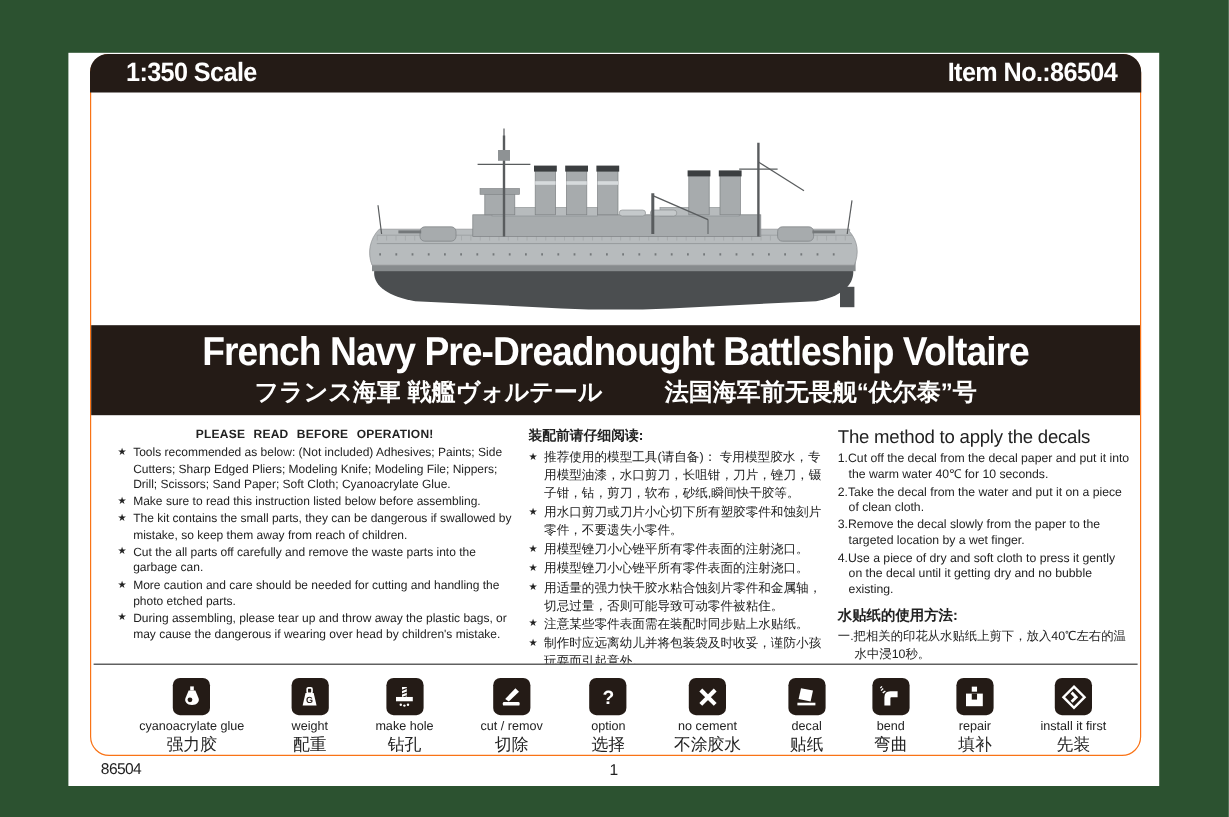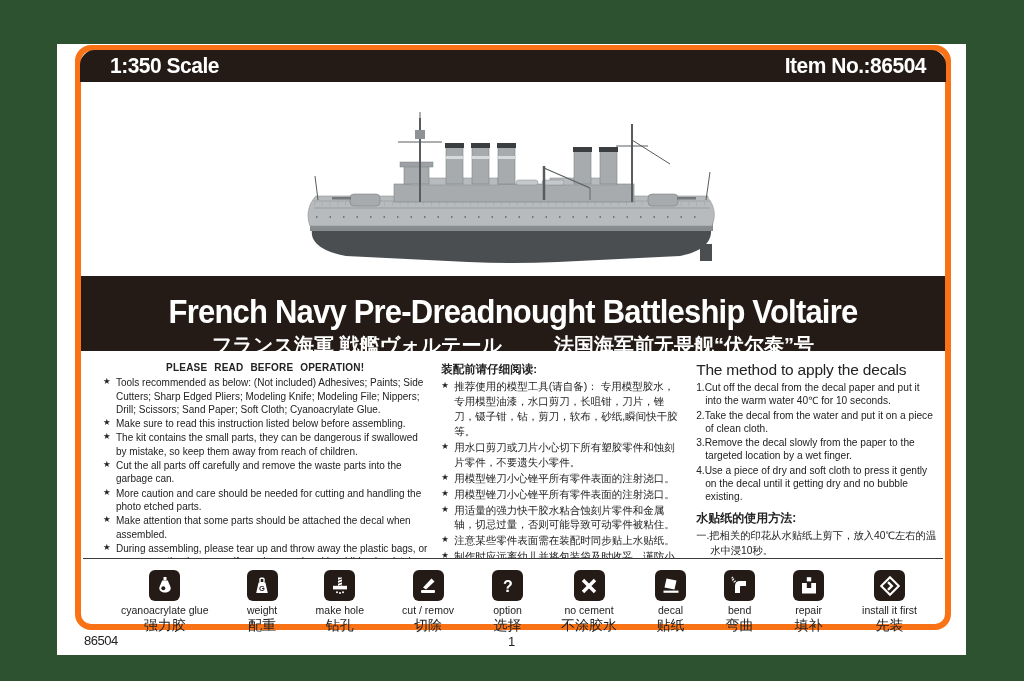--- a/index.html
+++ b/index.html
@@ -1,26 +1,26 @@
 <!DOCTYPE html>
 <html><head>
 <meta charset="utf-8">
 <style>
   html,body{margin:0;padding:0;}
   body{width:1024px;height:681px;background:#2c5230;position:relative;overflow:hidden;
        font-family:"Liberation Sans",sans-serif;color:#222;}
   .page{position:absolute;left:57px;top:44px;width:909px;height:611px;background:#ffffff;}
-  .main-box{position:absolute;left:18px;top:1px;width:876px;height:585px;border:6px solid #f97316;
+  .main-box{position:absolute;left:18px;top:1px;width:876px;height:585px;border:1px solid #f97316;
             border-radius:16px;box-sizing:border-box;background:#fff;}
   .header-bar{height:32px;background:#241b16;border-radius:15px 15px 0 0;margin:-1px -1px 0 -1px;
               display:flex;justify-content:space-between;align-items:center;padding:0 20px 0 30px;}
   .header-bar span{color:#fff;font-weight:bold;font-size:21px;letter-spacing:-0.5px;transform:scaleY(1.05);}
   .ship-area{height:194px;position:relative;overflow:hidden;}
   .ship-area svg{position:absolute;left:50%;transform:translateX(-50%);bottom:6px;}
-  .banner{height:75px;background:#241b16;color:#fff;text-align:center;box-sizing:border-box;padding-top:19px;}
+  .banner{height:75px;background:#241b16;color:#fff;text-align:center;box-sizing:border-box;padding-top:5px;}
   .banner .t1{font-size:31px;font-weight:bold;letter-spacing:-0.8px;line-height:1.1;transform:scaleY(1.08);}
   .banner .t2{font-size:20px;font-weight:bold;display:flex;justify-content:center;gap:52px;margin-top:3px;}
   .text-section{display:flex;height:207px;box-sizing:border-box;padding:10px 8px 0 22px;overflow:hidden;}
   .col-en{width:334px;font-size:10px;line-height:1.33;}
   .col-en h3{margin:0 0 2px 0;font-size:10px;text-align:center;word-spacing:4px;letter-spacing:0.2px;}
   .col-zhm{width:250px;margin-left:14px;font-size:10.5px;line-height:1.42;}
   .col-zhm h3{margin:0 0 2px 0;font-size:11.5px;}
   .col-dec{width:248px;margin-left:12px;}
   .col-dec h2{margin:0 0 2px 0;font-size:15.5px;font-weight:normal;letter-spacing:-0.2px;}
   .col-dec .step{font-size:10.2px;line-height:1.3;padding-left:9px;text-indent:-9px;margin-bottom:1px;}
@@ -133,21 +133,20 @@
     </div>
 
     <div class="text-section">
       <div class="col-en">
         <h3>PLEASE  READ  BEFORE  OPERATION!</h3>
         <div class="bullet">Tools recommended as below:   (Not included)     Adhesives; Paints; Side Cutters; Sharp Edged Pliers; Modeling Knife; Modeling File; Nippers; Drill; Scissors; Sand Paper; Soft Cloth; Cyanoacrylate Glue.</div>
         <div class="bullet">Make sure to read this instruction listed below before assembling.</div>
         <div class="bullet">The kit contains the small parts, they can be dangerous if swallowed by mistake, so keep them away from reach of  children.</div>
         <div class="bullet">Cut the all parts off carefully and remove the waste parts into the garbage can.</div>
         <div class="bullet">More caution and care should be needed for cutting and handling the photo etched parts.</div>
-        <div class="bullet">Make attention that some parts should be attached the decal when assembled.</div>
         <div class="bullet">During assembling, please tear up and throw away the plastic bags, or may cause the dangerous if wearing over head by children's mistake.</div>
 
       </div>
 
       <div class="col-zhm">
         <h3>装配前请仔细阅读:</h3>
         <div class="bullet">推荐使用的模型工具(请自备)： 专用模型胶水，专用模型油漆，水口剪刀，长咀钳，刀片，锉刀，镊子钳，钻，剪刀，软布，砂纸,瞬间快干胶等。</div>
         <div class="bullet">用水口剪刀或刀片小心切下所有塑胶零件和蚀刻片零件，不要遗失小零件。</div>
         <div class="bullet">用模型锉刀小心锉平所有零件表面的注射浇口。</div>
         <div class="bullet">用模型锉刀小心锉平所有零件表面的注射浇口。</div>

